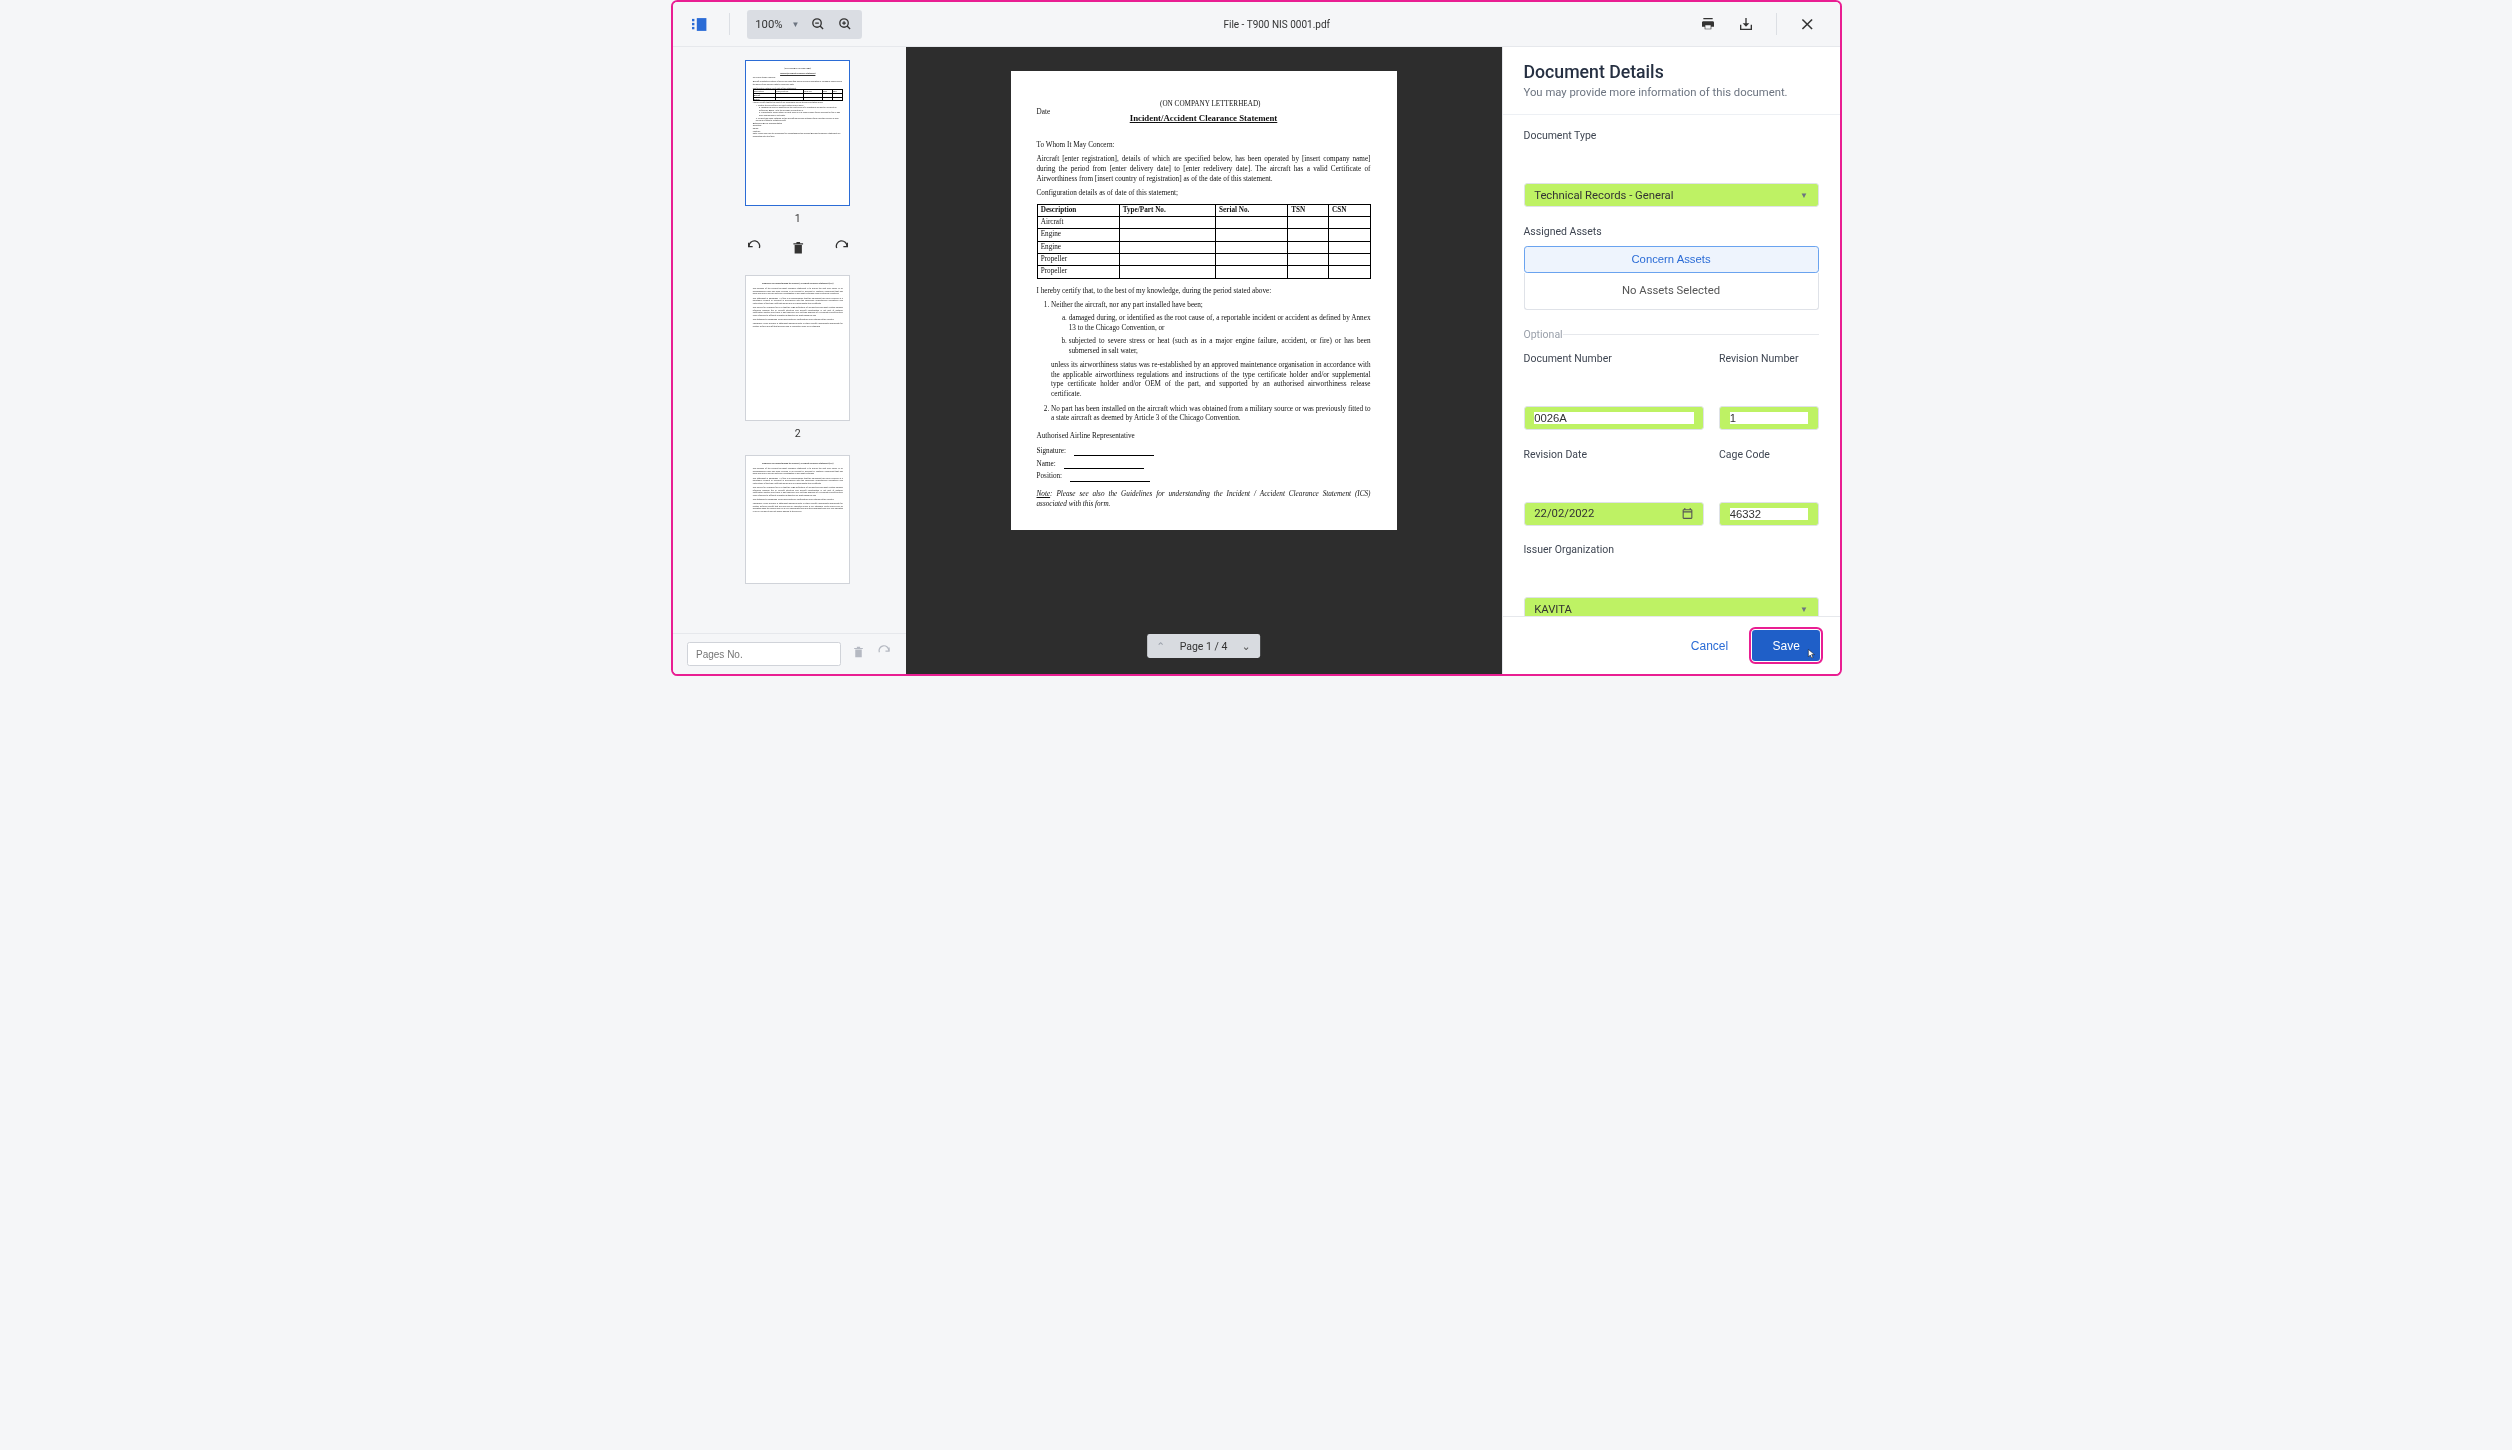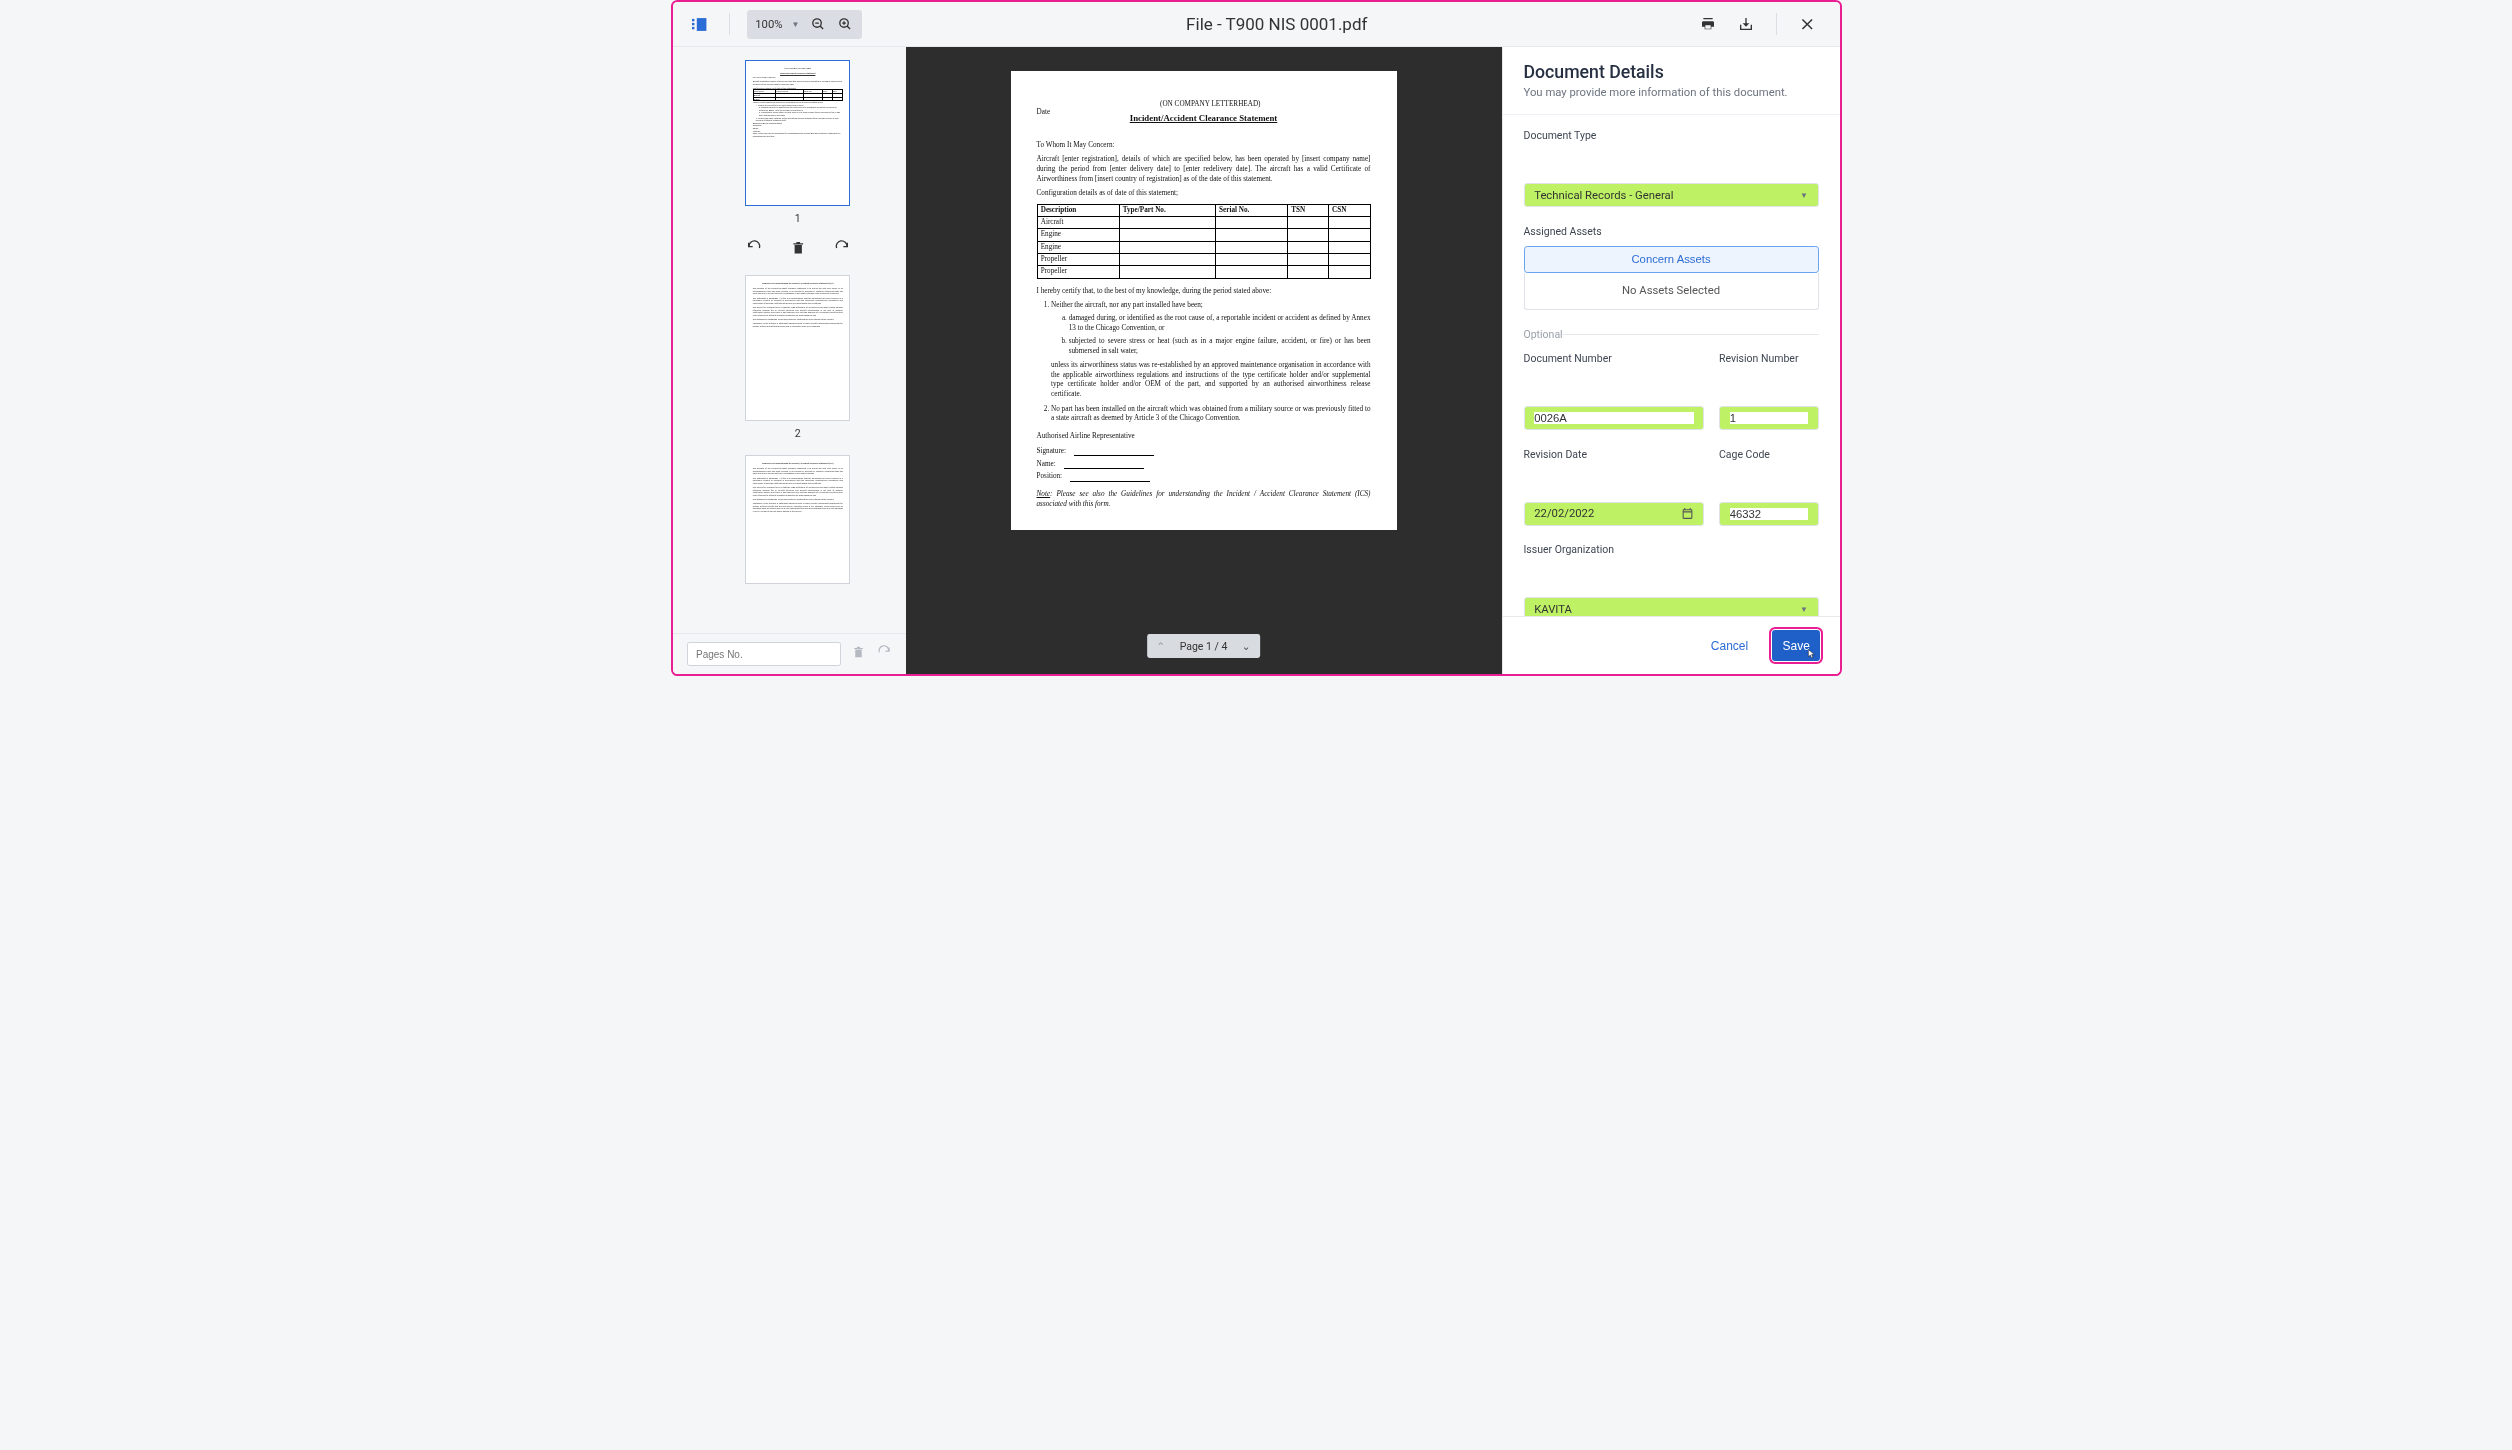--- a/index.html
+++ b/index.html
@@ -74,21 +74,21 @@
     .zbtn {
       width: 24px;
       height: 24px;
       display: flex;
       align-items: center;
       justify-content: center;
     }
     .center-title {
       flex: 1;
       text-align: center;
-      font-size: 17px;
+      font-size: 10px;
       color: #333;
     }
     .right-tools {
       display: flex;
       align-items: center;
       gap: 6.4px;
     }
     .tool-btn {
       width: 32px;
       height: 32px;
@@ -375,21 +375,21 @@
       border: none;
       color: #2b6cd6;
       font-size: 12px;
       padding: 6.4px 8px;
       cursor: pointer;
     }
     .btn-save {
       background: #1f5fc8;
       color: #fff;
       border: none;
-      width: 48px;
+      width: 68px;
       height: 31px;
       border-radius: 3.2px;
       font-size: 12px;
       position: relative;
       cursor: pointer;
       outline: 2.4px solid #e91e92;
       outline-offset: 1.6px;
     }
     .cursor-icon {
       position: absolute;

